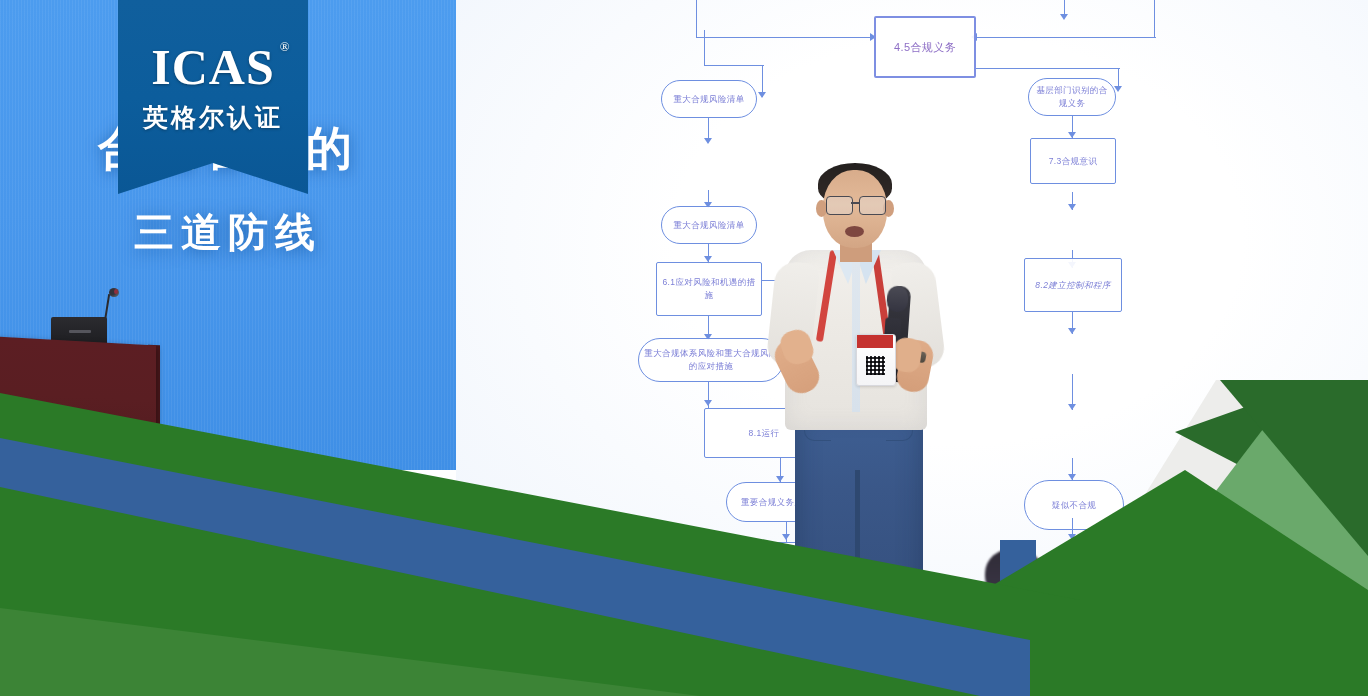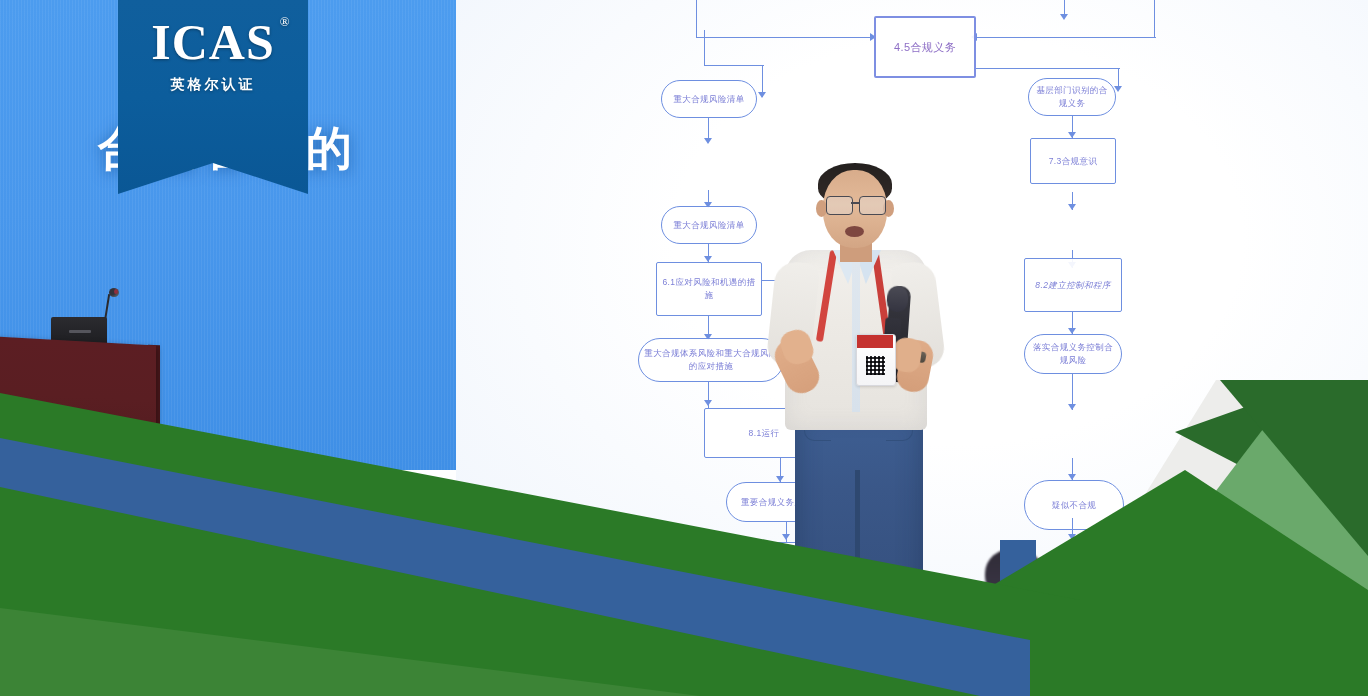--- a/index.html
+++ b/index.html
@@ -15,26 +15,26 @@
   .screen-glow{position:absolute;left:456px;top:0;width:912px;height:600px;
     background:radial-gradient(ellipse at 55% 40%,rgba(240,246,255,0) 40%,rgba(226,236,250,.55) 100%);}
 
   
   .banner{position:absolute;left:118px;top:0;width:190px;height:194px;
     background:linear-gradient(180deg,#0E5A96 0%,#0B5E9E 40%,#0A5somebody 60%,#0A5A99 100%);
     background:linear-gradient(180deg,#105F9D 0%,#0C5D9C 50%,#0A5795 100%);
     clip-path:polygon(0 0,100% 0,100% 100%,50% 84%,0 100%);
     box-shadow:0 2px 10px rgba(0,0,0,.25);}
   .banner-inner{position:absolute;inset:0;display:flex;flex-direction:column;
-    align-items:center;justify-content:flex-start;padding-top:17px;box-sizing:border-box;}
+    align-items:center;justify-content:flex-start;padding-top:42px;box-sizing:border-box;}
   .icas-word{position:relative;color:#fff;font-family:"Liberation Serif","DejaVu Serif",serif;
     font-weight:700;font-size:50px;letter-spacing:1px;line-height:1;
     text-shadow:0 1px 3px rgba(0,0,0,.35);}
   .icas-reg{position:absolute;right:-16px;top:-2px;font-size:13px;font-weight:400;}
-  .icas-cn{color:#fff;font-size:14px;letter-spacing:3px;margin-top:9px;font-weight:600;
+  .icas-cn{color:#fff;font-size:25px;letter-spacing:3px;margin-top:9px;font-weight:600;
     text-shadow:0 1px 3px rgba(0,0,0,.3);}
 
   
   .wall-title{position:absolute;left:0;top:118px;width:456px;text-align:center;
     color:#ffffff;font-size:46px;font-weight:700;letter-spacing:6px;
     text-shadow:0 2px 14px rgba(0,60,130,.55);white-space:nowrap;}
   .wall-title-2{position:absolute;left:0;top:205px;width:456px;text-align:center;
     color:#ffffff;font-size:40px;font-weight:700;letter-spacing:7px;
     text-shadow:0 2px 16px rgba(0,60,130,.55);}
 
@@ -185,20 +185,21 @@
 </head>
 <body>
 
 <div id="stage">
 
   <div class="led-wall"></div>
   <div class="screen"></div>
   <div class="screen-glow"></div>
 
   <div class="wall-title">合规管理的</div>
+  <div class="wall-title-2">三道防线</div>
 
   <div class="fc">
 
     <div class="conn v" style="left:240px;top:0;height:38px;"></div>
     <div class="conn h" style="left:240px;top:37px;width:178px;"></div>
     <div class="arrow right" style="left:414px;top:33px;"></div>
     <div class="conn v" style="left:248px;top:30px;height:36px;"></div>
     <div class="conn h" style="left:248px;top:65px;width:60px;"></div>
     <div class="conn v" style="left:306px;top:65px;height:32px;"></div>
     <div class="arrow" style="left:302px;top:92px;"></div>
@@ -251,21 +252,20 @@
     <div class="conn v" style="left:616px;top:192px;height:18px;"></div>
     <div class="arrow" style="left:612px;top:204px;"></div>
 
     <div class="conn v" style="left:616px;top:250px;height:18px;"></div>
     <div class="arrow" style="left:612px;top:262px;"></div>
 
     <div class="node rect" style="left:568px;top:258px;width:98px;height:54px;font-style:italic;">8.2建立控制和程序</div>
     <div class="conn v" style="left:616px;top:312px;height:22px;"></div>
     <div class="arrow" style="left:612px;top:328px;"></div>
 
-    <div class="node pill" style="left:568px;top:334px;width:98px;height:40px;">落实合规义务控制合规风险</div>
     <div class="conn v" style="left:616px;top:374px;height:36px;"></div>
     <div class="arrow" style="left:612px;top:404px;"></div>
 
     <div class="conn v" style="left:616px;top:458px;height:22px;"></div>
     <div class="arrow" style="left:612px;top:474px;"></div>
 
     <div class="node pill" style="left:568px;top:480px;width:100px;height:50px;">疑似不合规</div>
     <div class="conn v" style="left:616px;top:518px;height:24px;"></div>
     <div class="arrow" style="left:612px;top:534px;"></div>
   </div>

